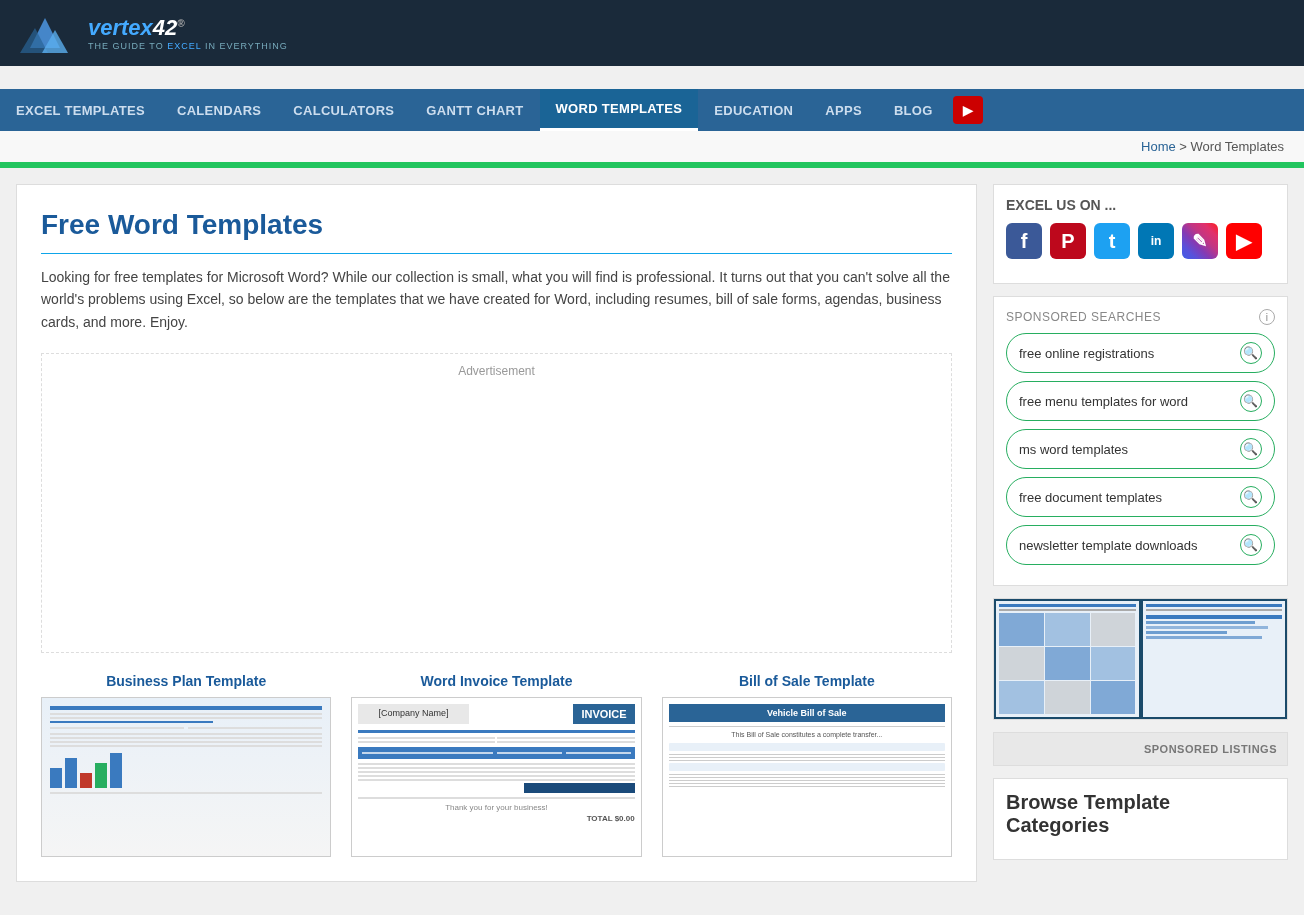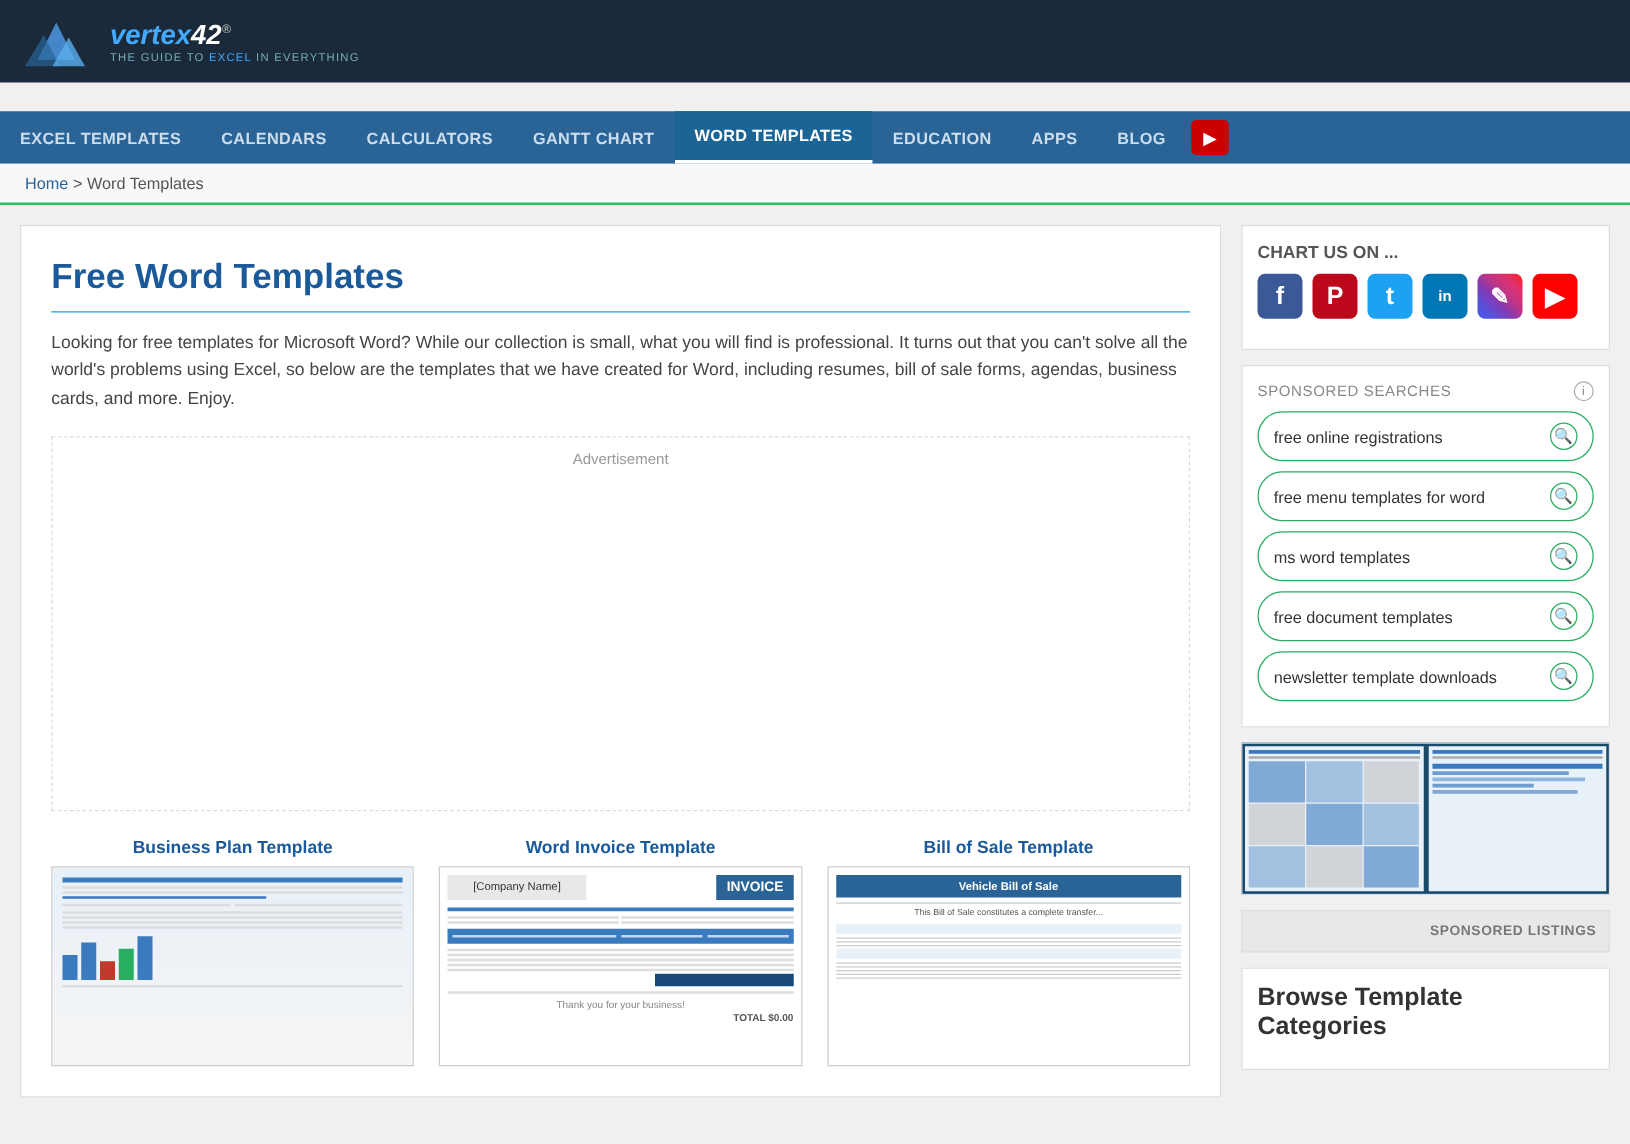--- a/index.html
+++ b/index.html
@@ -71,21 +71,22 @@
       align-items: center;
       justify-content: center;
     }
 
     
     #breadcrumb {
       padding: 8px 20px;
       font-size: 13px;
       color: #555;
       background: #f8f8f8;
-      border-bottom: 2px solid #22c55e;
+      border-bottom: 6px solid #22c55e;
+      text-align: right;
     }
     #breadcrumb a { color: #2a6496; text-decoration: none; }
     #breadcrumb span { color: #555; }
 
     
     #main-layout {
       display: flex;
       gap: 0;
       padding: 16px 16px;
       max-width: 1304px;
@@ -482,21 +483,21 @@
           </div>
         </div>
       </div>
 
     </div>
   </div>
 
   <div id="sidebar">
 
     <div id="follow-box">
-      <div id="follow-title">CHART US ON ...</div>
+      <div id="follow-title">EXCEL US ON ...</div>
       <div id="social-icons">
         <div class="social-icon si-facebook">f</div>
         <div class="social-icon si-pinterest">P</div>
         <div class="social-icon si-twitter">t</div>
         <div class="social-icon si-linkedin" style="font-size:12px;">in</div>
         <div class="social-icon si-instagram" style="font-size:18px;">✎</div>
         <div class="social-icon si-youtube">▶</div>
       </div>
     </div>
 

